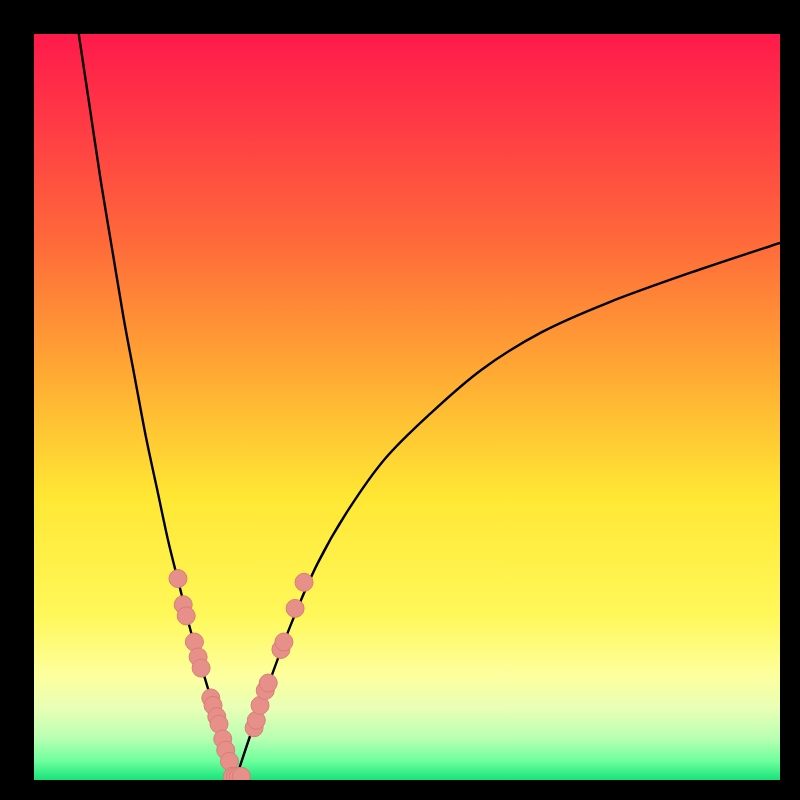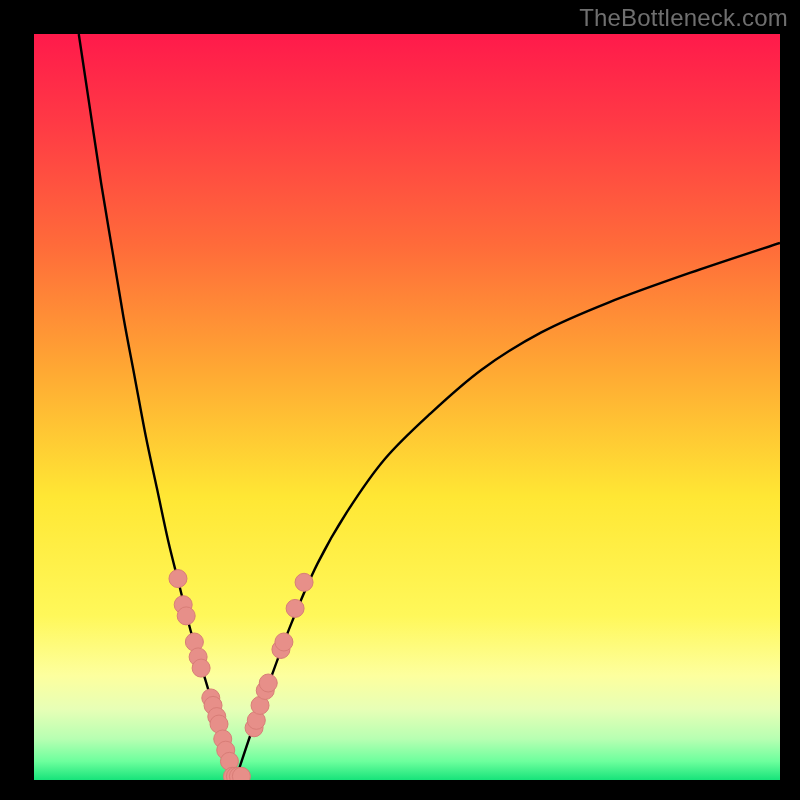--- a/index.html
+++ b/index.html
@@ -103,15 +103,14 @@
           <circle cx="234.244" cy="649.02" r="9" fill="#e78f89" stroke="#d87d77" stroke-width="1"></circle>
           <circle cx="246.92600000000002" cy="615.45" r="9" fill="#e78f89" stroke="#d87d77" stroke-width="1"></circle>
           <circle cx="249.91000000000003" cy="607.99" r="9" fill="#e78f89" stroke="#d87d77" stroke-width="1"></circle>
           <circle cx="261.09999999999997" cy="574.42" r="9" fill="#e78f89" stroke="#d87d77" stroke-width="1"></circle>
           <circle cx="270.052" cy="548.31" r="9" fill="#e78f89" stroke="#d87d77" stroke-width="1"></circle>
         </g>
     </svg>
 
   </div>
 
-  <div class="watermark">TheBottleneck.com</div>
 
 </div>
 
 </body></html>

